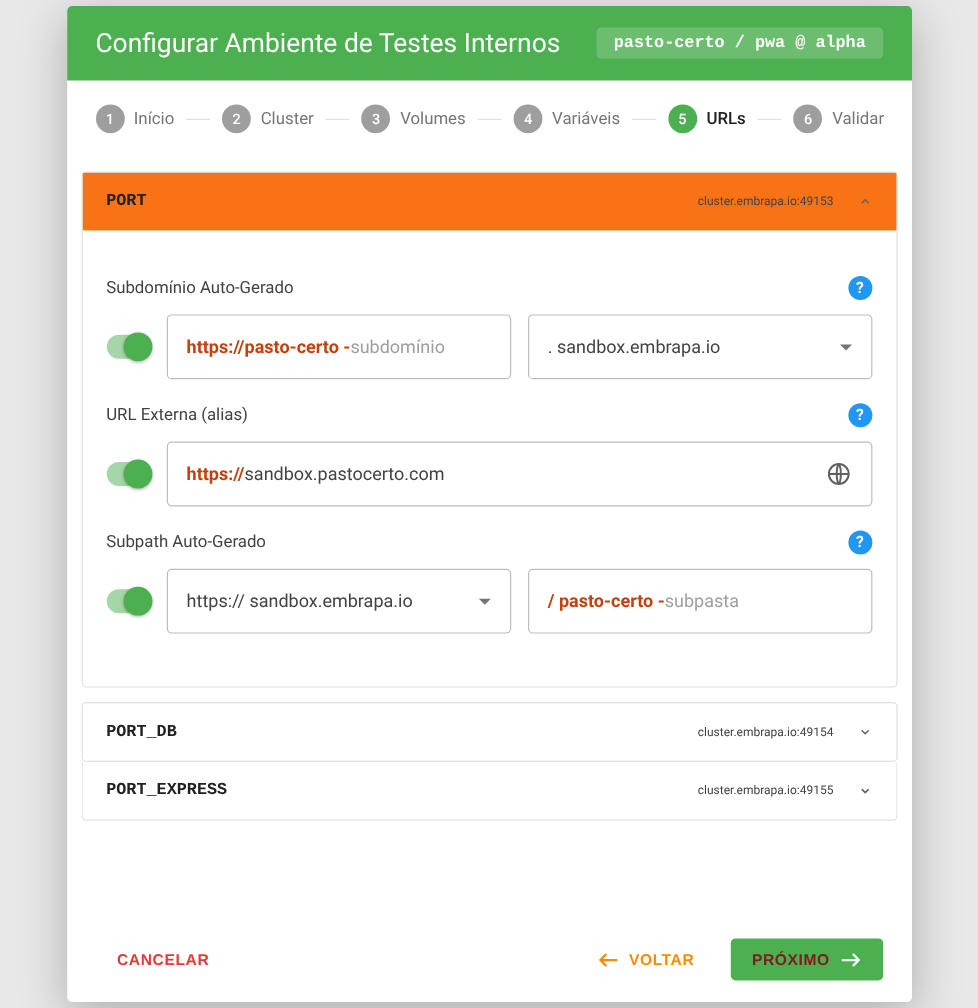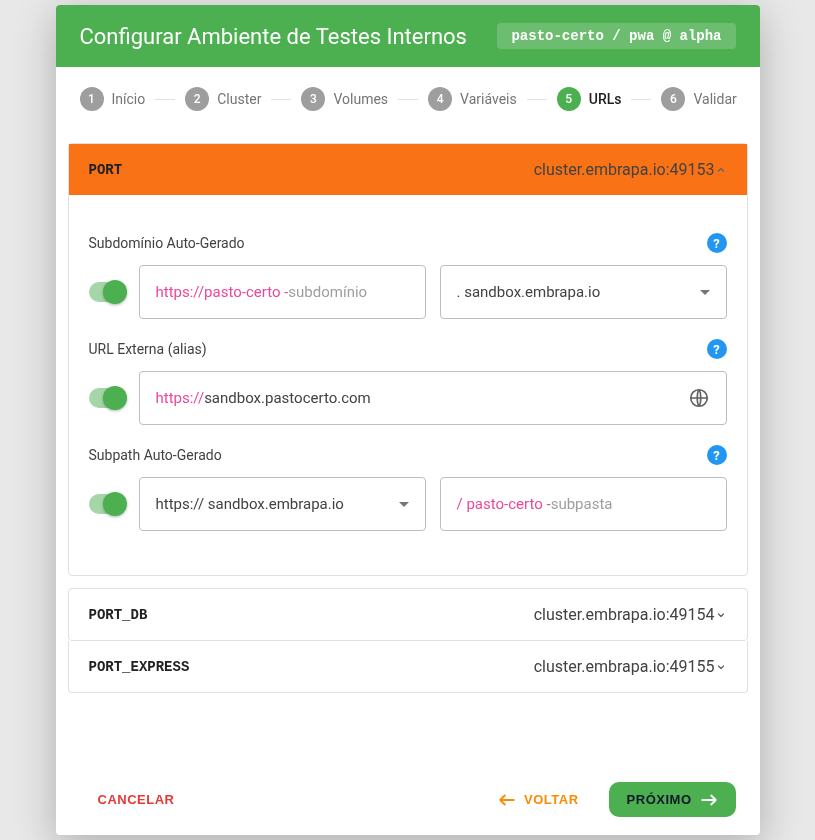--- a/index.html
+++ b/index.html
@@ -14,46 +14,46 @@
 .step.active .circle { background: #4caf50; }
 .step .label { font-size: 14px; color: #757575; }
 .step.active .label { color: #212121; font-weight: 500; }
 .stepper .divider { flex: 1; height: 1px; background: #e0e0e0; margin: 0 10px; min-width: 20px; }
 .content { flex: 1; padding: 0 12px 12px; overflow: auto; }
 .panel { border: 1px solid #e0e0e0; border-radius: 4px; margin-top: 12px; background: #fff; }
 .panel-header { display: flex; align-items: center; padding: 16px 20px; cursor: pointer; }
 .panel-header.expanded { background: #f97316; }
 .panel-header .title { font-family: "Courier New", monospace; font-weight: 700; font-size: 14px; color: #212121; }
 .panel-header .spacer { flex: 1; }
-.panel-header .sub { font-size: 16px; color: #424242; }
+.panel-header .sub { font-size: 10px; color: #424242; margin-right: 20px; }
 .panel-header .chevron { width: 12px; height: 12px; }
 .panel-body { padding: 28px 20px 24px; }
 .field-group { margin-top: 10px; margin-bottom: 20px; }
 .field-label-row { display: flex; align-items: center; justify-content: space-between; margin-bottom: 12px; }
 .field-label { font-size: 14px; color: #424242; }
 .help-icon { width: 20px; height: 20px; border-radius: 50%; background: #2196f3; color: #fff; font-size: 13px; font-weight: 700; display: flex; align-items: center; justify-content: center; cursor: pointer; }
 .field-row { display: flex; align-items: center; gap: 14px; }
 .toggle { width: 36px; height: 20px; border-radius: 10px; background: #a5d6a7; position: relative; cursor: pointer; flex-shrink: 0; }
 .toggle .knob { position: absolute; right: -2px; top: -2px; width: 24px; height: 24px; border-radius: 50%; background: #4caf50; box-shadow: 0 1px 3px rgba(0,0,0,0.3); }
 .input-box { flex: 1; border: 1px solid #bdbdbd; border-radius: 4px; padding: 14px 16px; font-size: 15px; color: #424242; display: flex; align-items: center; min-height: 54px; background: #fff; position: relative; }
-.input-box .prefix { color: #ec4899; }
+.input-box .prefix { color: #c2410c; font-weight: bold; }
 .input-box .placeholder { color: #9e9e9e; }
 .input-box .value { color: #424242; }
 .input-box.select { justify-content: space-between; cursor: pointer; text-align: right; }
 .input-box .dropdown-arrow { width: 0; height: 0; border-left: 5px solid transparent; border-right: 5px solid transparent; border-top: 5px solid #757575; }
 .input-box .globe { width: 22px; height: 22px; margin-left: auto; }
 .field-two { display: flex; gap: 14px; flex: 1; }
 .field-two > .input-box:first-child { flex: 1 1 50%; }
 .field-two > .input-box:last-child { flex: 1 1 50%; }
 .footer { display: flex; align-items: center; padding: 18px 24px; gap: 12px; }
 .footer .spacer { flex: 1; }
 .btn { font-size: 13px; font-weight: 600; letter-spacing: 0.5px; padding: 10px 18px; border-radius: 4px; cursor: pointer; display: flex; align-items: center; gap: 8px; border: none; background: none; }
 .btn.cancel { color: #e53935; }
 .btn.back { color: #fb8c00; }
-.btn.next { background: #4caf50; color: #0f172a; border-radius: 10px; }
+.btn.next { background: #4caf50; color: #7f1d1d; }
 .arrow-icon { width: 18px; height: 14px; }
 svg { display: block; }
 </style>
 </head>
 <body>
 
 <div class="dialog">
 
   <div class="header">
     <h1>Configurar Ambiente de Testes Internos</h1>

